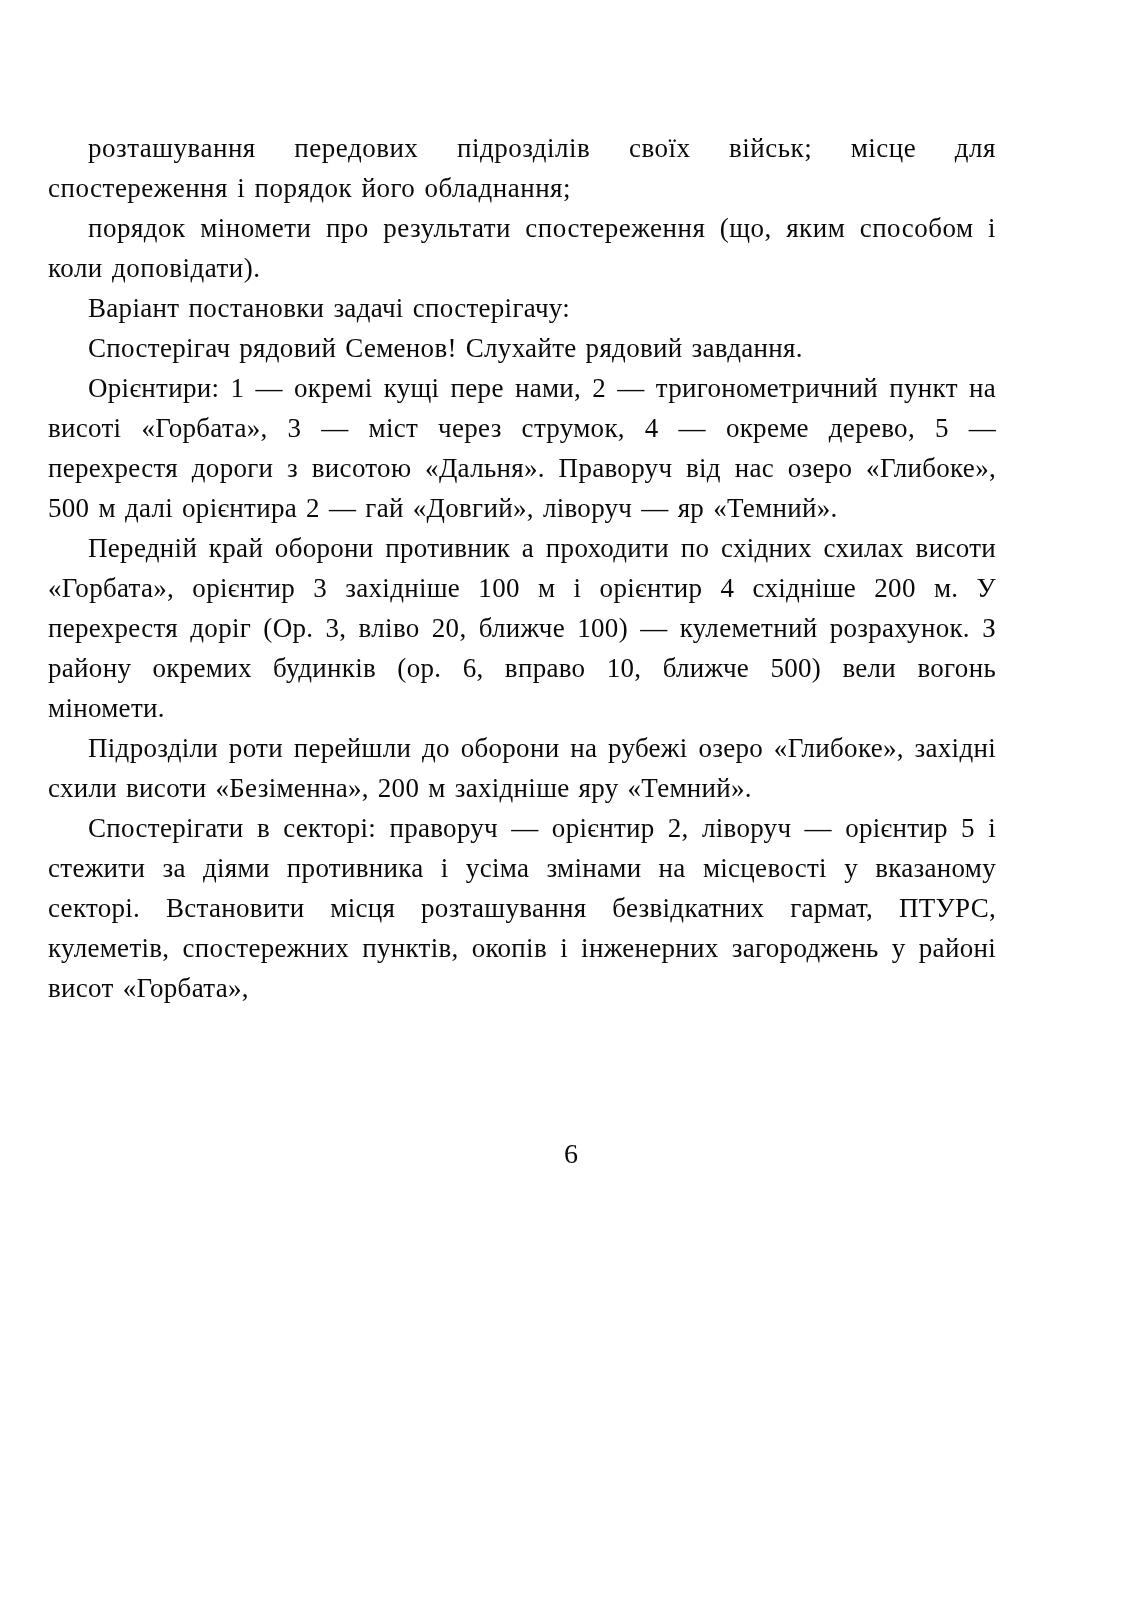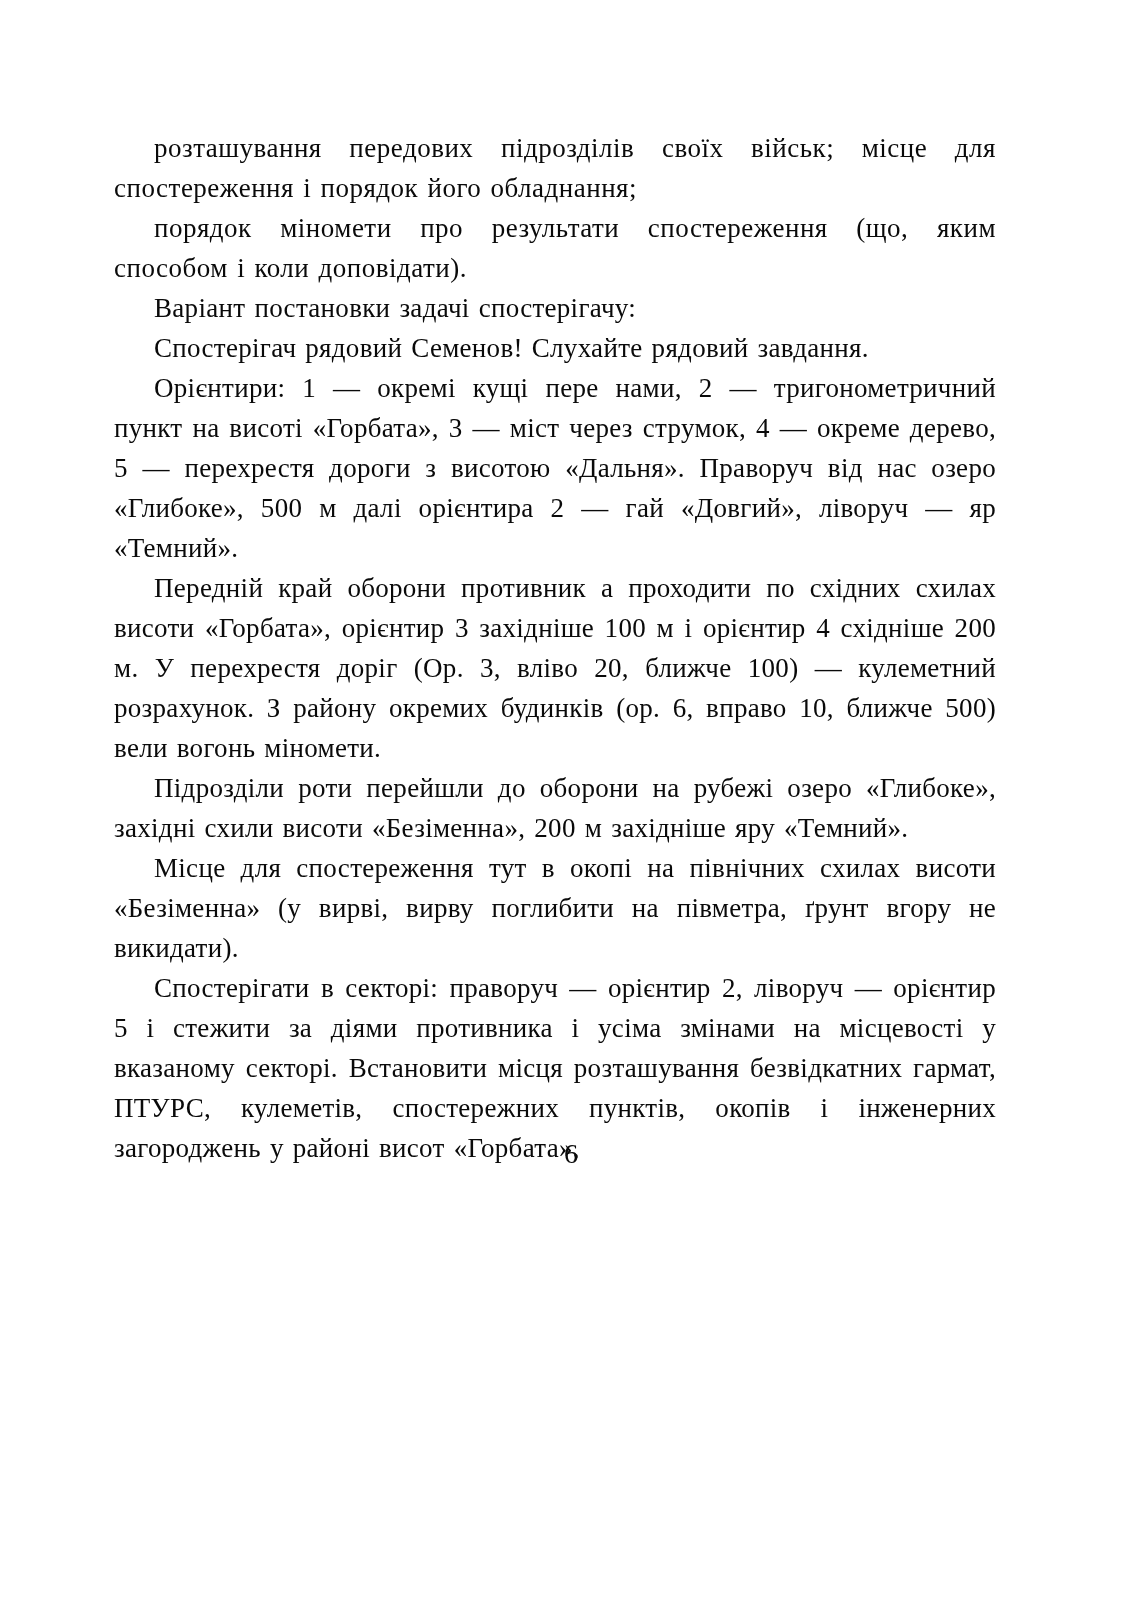--- a/index.html
+++ b/index.html
@@ -12,21 +12,21 @@
     height: 1615px;
     position: relative;
     font-family: "Liberation Serif", serif;
     color: #0a0a0a;
     overflow: hidden;
   }
   .page {
     box-sizing: border-box;
     width: 1142px;
     height: 1270px;
-    padding: 128px 146px 0 114px;
+    padding: 128px 146px 0 48px;
     position: relative;
   }
   .text-block p.para {
     margin: 0;
     font-size: 27px;
     line-height: 40px;
     text-align: justify;
     text-indent: 40px;
     word-spacing: 2px;
   }
@@ -53,17 +53,16 @@
 
 <div class="page">
   <div class="text-block">
       <p class="para regular">розташування передових підрозділів своїх військ; місце для спостереження і порядок його обладнання;</p>
       <p class="para regular">порядок міномети про результати спостереження (що, яким способом і коли доповідати).</p>
       <p class="para italic">Варіант постановки задачі спостерігачу:</p>
       <p class="para italic">Спостерігач рядовий Семенов! Слухайте рядовий завдання.</p>
       <p class="para italic">Орієнтири: 1 — окремі кущі пере нами, 2 — тригонометричний пункт на висоті «Горбата», 3 — міст через струмок, 4 — окреме дерево, 5 — перехрестя дороги з висотою «Дальня». Праворуч від нас озеро «Глибоке», 500 м далі орієнтира 2 — гай «Довгий», ліворуч — яр «Темний».</p>
       <p class="para italic">Передній край оборони противник а проходити по східних схилах висоти «Горбата», орієнтир 3 західніше 100 м і орієнтир 4 східніше 200 м. У перехрестя доріг (Ор. 3, вліво 20,  ближче 100) — кулеметний розрахунок. З району окремих будинків (ор. 6, вправо 10,  ближче 500) вели вогонь міномети.</p>
       <p class="para italic">Підрозділи роти перейшли до оборони на рубежі озеро «Глибоке», західні схили висоти «Безіменна», 200 м західніше яру «Темний».</p>
-      <p class="para italic">Місце для спостереження тут в окопі на північних схилах висоти «Безіменна» (у вирві, вирву поглибити на півметра, ґрунт вгору не  викидати).</p>
       <p class="para italic">Спостерігати в секторі: праворуч  — орієнтир 2, ліворуч — орієнтир 5 і стежити за діями противника і усіма  змінами на місцевості у вказаному секторі. Встановити місця розташування безвідкатних гармат, ПТУРС,  кулеметів,  спостережних  пунктів,  окопів  і інженерних  загороджень  у  районі  висот  «Горбата»,</p>
     </div>
   <div class="page-number">6</div>
 </div>
 
 </body></html>

